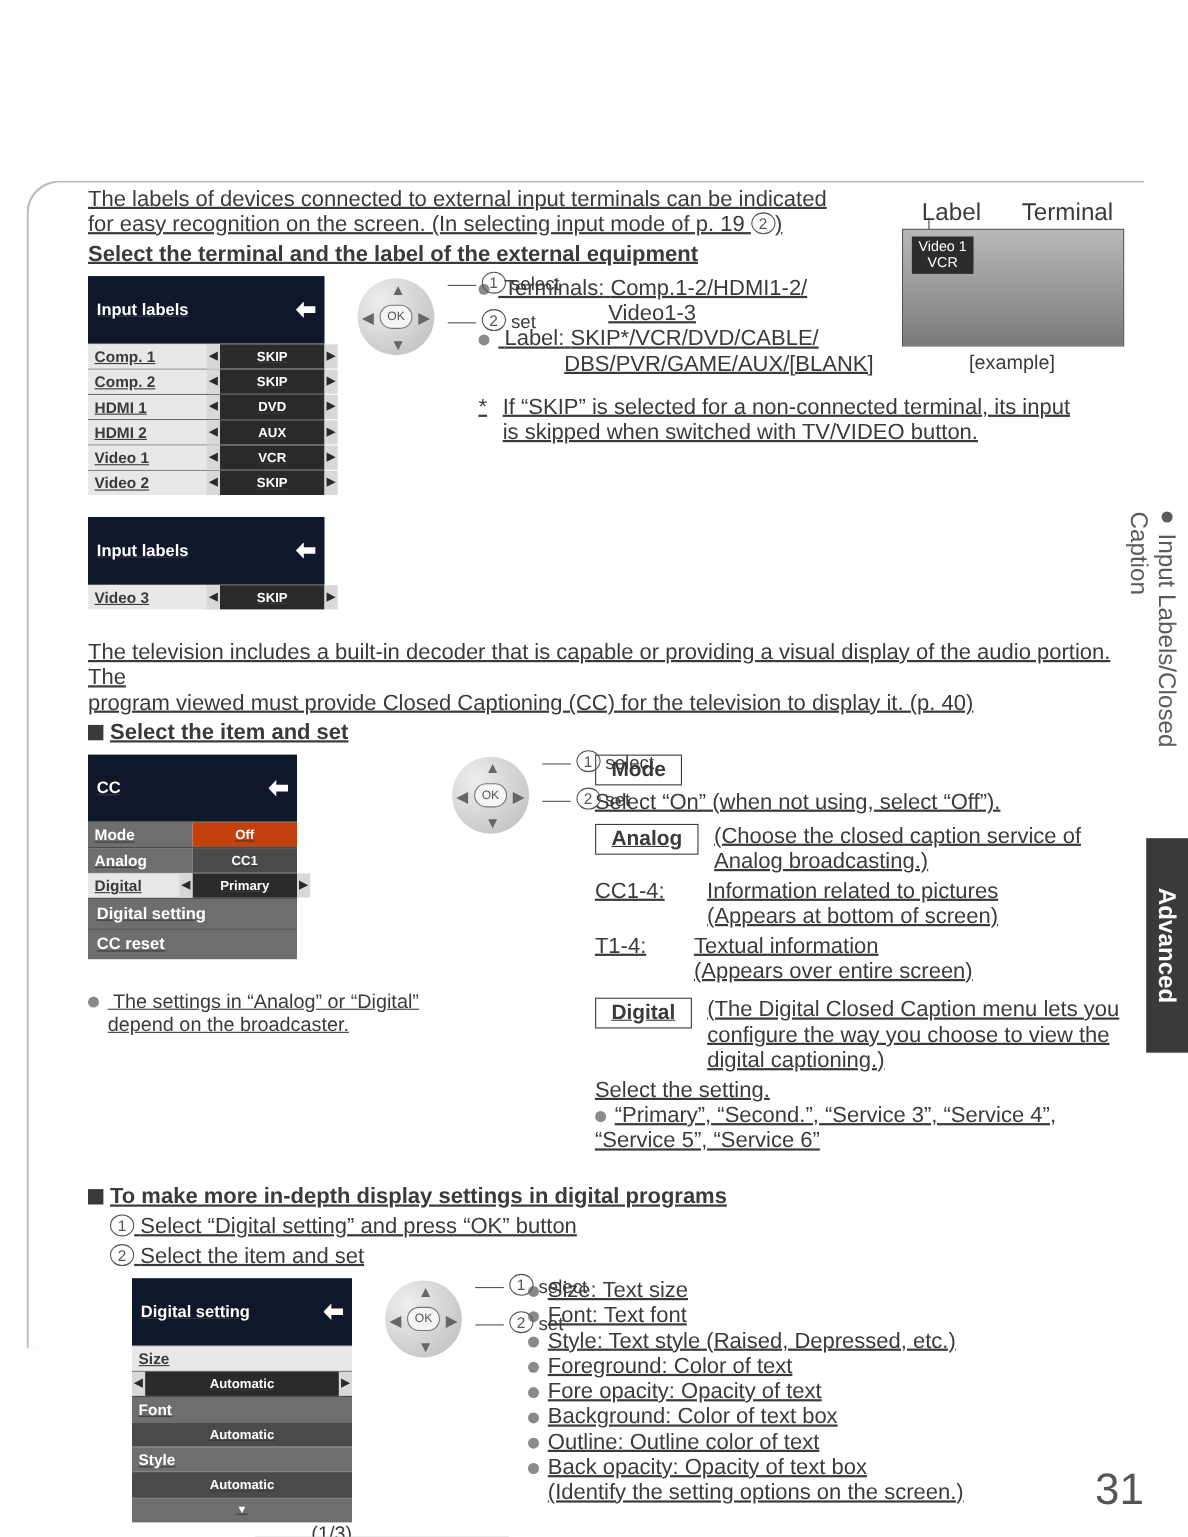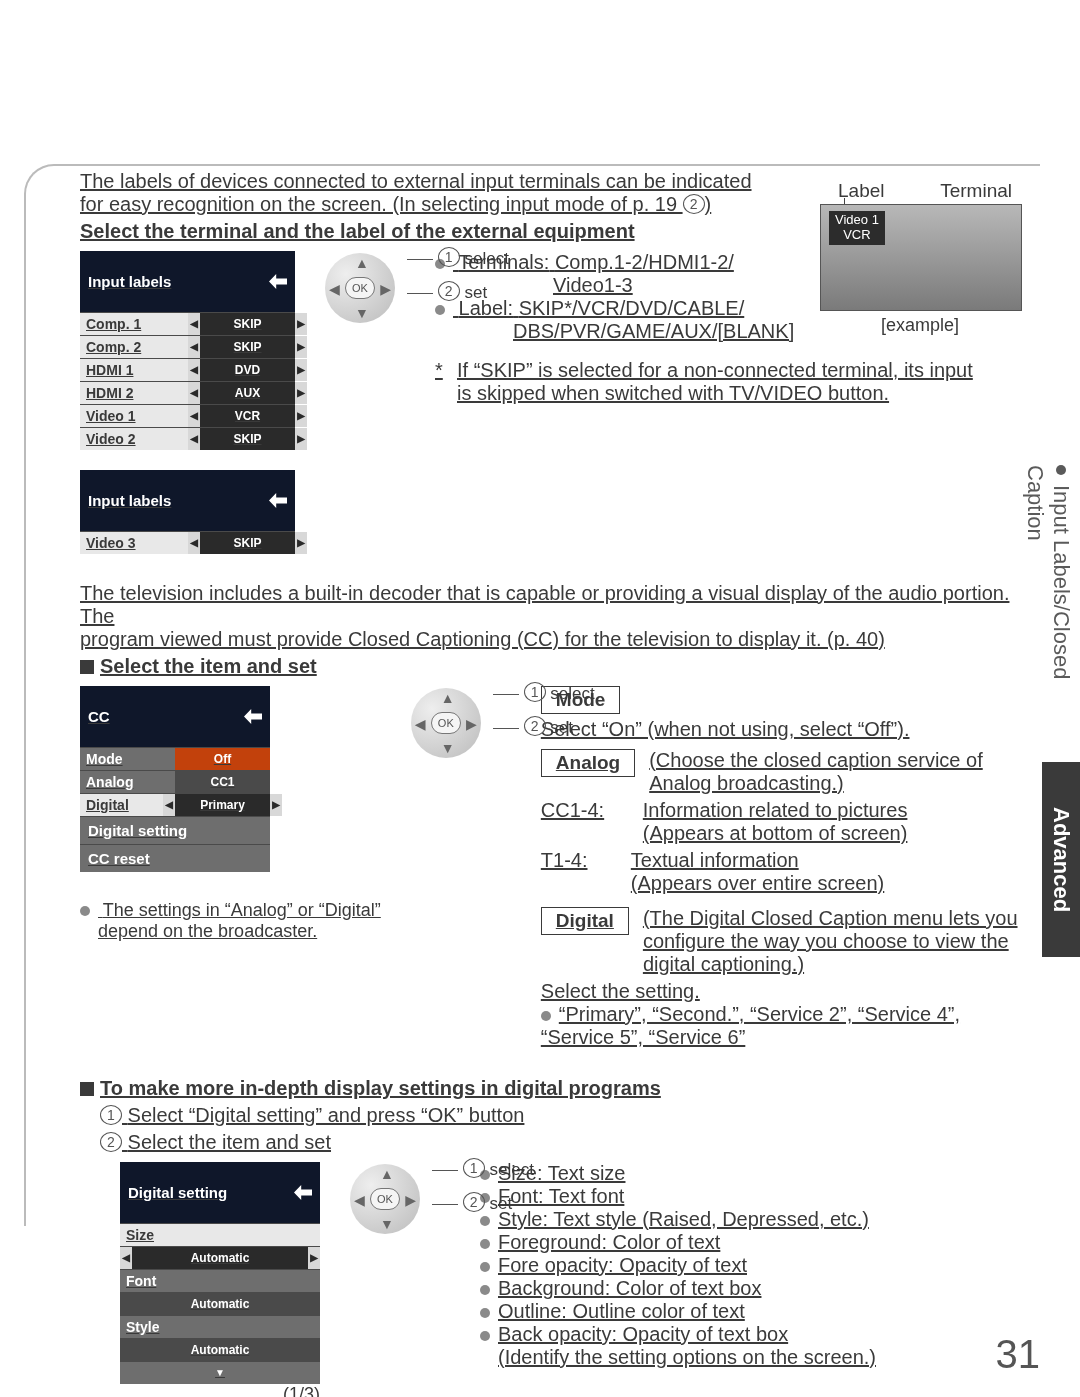--- a/index.html
+++ b/index.html
@@ -223,21 +223,21 @@
   .tv-example {
     position: absolute;
     right: 60px;
     top: 180px;
     width: 200px;
     text-align: center;
   }
   .tv-example .labels {
     display: flex;
     justify-content: space-between;
-    font-size: 19px;
+    font-size: 22px;
     color: #3a3a3a;
     padding: 0 8px 2px 18px;
   }
   .tv-example .screen {
     width: 200px; height: 105px;
     background: linear-gradient(#999, #777);
     border: 1px solid #555;
     position: relative;
     overflow: hidden;
   }
@@ -488,21 +488,21 @@
             <div>Textual information</div>
             <div>(Appears over entire screen)</div>
           </div>
         </div>
 
         <div class="row mt12" style="gap:14px;">
           <span class="boxed">Digital</span>
           <div style="flex:1;">(The Digital Closed Caption menu lets you configure the way you choose to view the digital captioning.)</div>
         </div>
         <div class="mt4">Select the setting.</div>
-        <div class="bullet-round">“Primary”, “Second.”, “Service 2”, “Service 4”, “Service 5”, “Service 6”</div>
+        <div class="bullet-round">“Primary”, “Second.”, “Service 3”, “Service 4”, “Service 5”, “Service 6”</div>
       </div>
     </div>
   </div>
 
   <div class="section mt28">
     <div class="bold sq-head">To make more in-depth display settings in digital programs</div>
     <div class="indent mt4">
       <span class="circ-num">1</span>
       <span>Select “Digital setting” and press “OK” button</span>
     </div>

